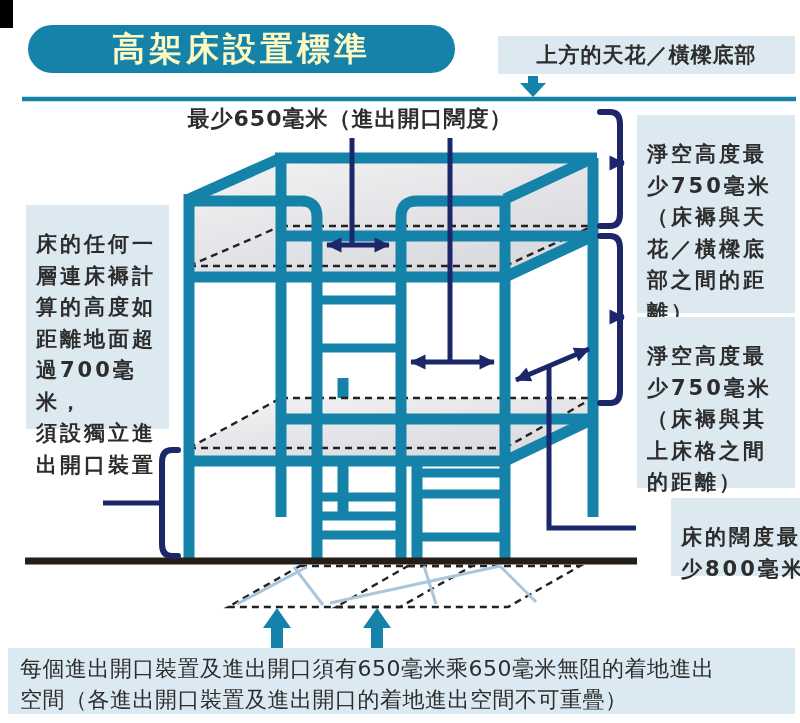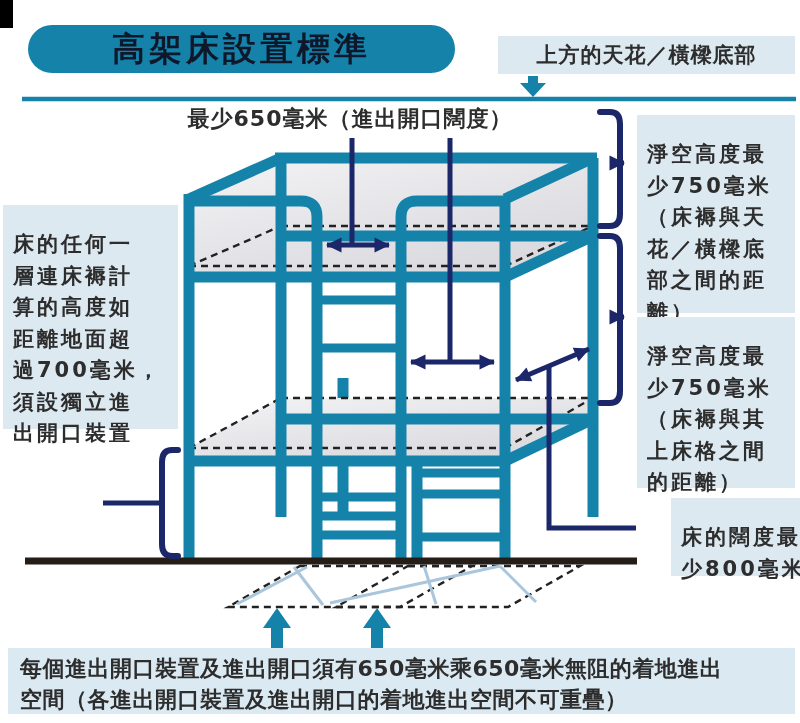--- a/index.html
+++ b/index.html
@@ -12,35 +12,35 @@
          font-family:"DejaVu Sans","Liberation Sans",sans-serif;color:var(--text);}
   svg{position:absolute;left:0;top:0;}
   .teal-stroke{stroke:var(--teal);fill:none;}
   .teal-fill{fill:var(--teal);stroke:none;}
   .navy-stroke{stroke:var(--navy);fill:none;}
   .navy-fill{fill:var(--navy);stroke:none;}
   .dash{stroke:#222;stroke-width:2.4;stroke-dasharray:7 5;fill:none;}
   .guide{stroke:var(--floor_guide);stroke-width:3;fill:none;}
   .abs{position:absolute;box-sizing:border-box;}
   .title-box{left:28px;top:25px;width:427px;height:48px;background:var(--teal);
-    border-radius:24px;color:#0f172a;font-size:33px;font-weight:bold;letter-spacing:4px;
+    border-radius:24px;color:#fef9c3;font-size:33px;font-weight:bold;letter-spacing:4px;
     display:flex;align-items:center;justify-content:center;}
   .note{background:var(--label_bg);font-size:21px;font-weight:600;line-height:1.5;
     white-space:pre-line;letter-spacing:3px;padding:24px 10px;}
   .ceiling-label{left:498px;top:36px;width:297px;height:38px;background:var(--label_bg);
     font-size:21px;font-weight:600;display:flex;align-items:center;justify-content:center;
     letter-spacing:1px;white-space:nowrap;padding:12px;}
   .measure-label{left:120px;top:104px;width:460px;text-align:center;font-size:22px;
     font-weight:600;letter-spacing:1px;background:transparent;}
-  .left-note{left:3px;top:205px;width:175px;height:224px;}
+  .left-note{left:26px;top:205px;width:143px;height:224px;}
   .r1{left:637px;top:115px;width:158px;height:198px;}
   .r2{left:637px;top:317px;width:158px;height:171px;}
   .r3{left:637px;top:498px;width:158px;height:78px;margin-left:34px;}
   .bottom-note{left:8px;top:648px;width:787px;height:66px;background:var(--bottom_bg);
-    font-size:22px;font-weight:700;line-height:1.42;white-space:pre-line;
+    font-size:22px;font-weight:400;line-height:1.42;white-space:pre-line;
     letter-spacing:0.5px;padding:5px 12px;}
   .corner-mark{left:0;top:0;width:13px;height:28px;background:#000;}
 </style>
 </head>
 <body>
 
 <div id="stage">
 
   <svg width="800" height="723" viewBox="0 0 800 723">
     <defs>

